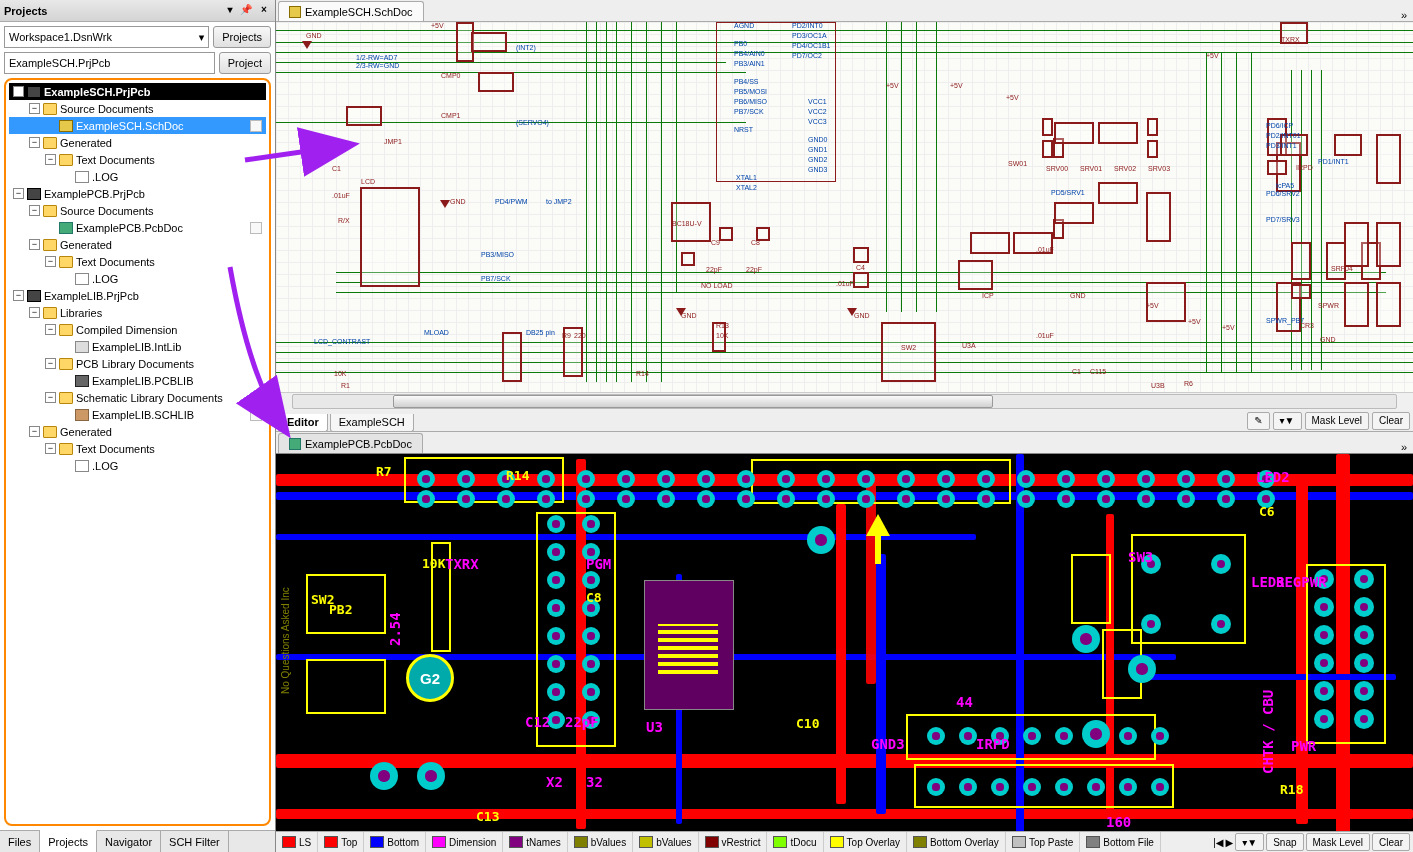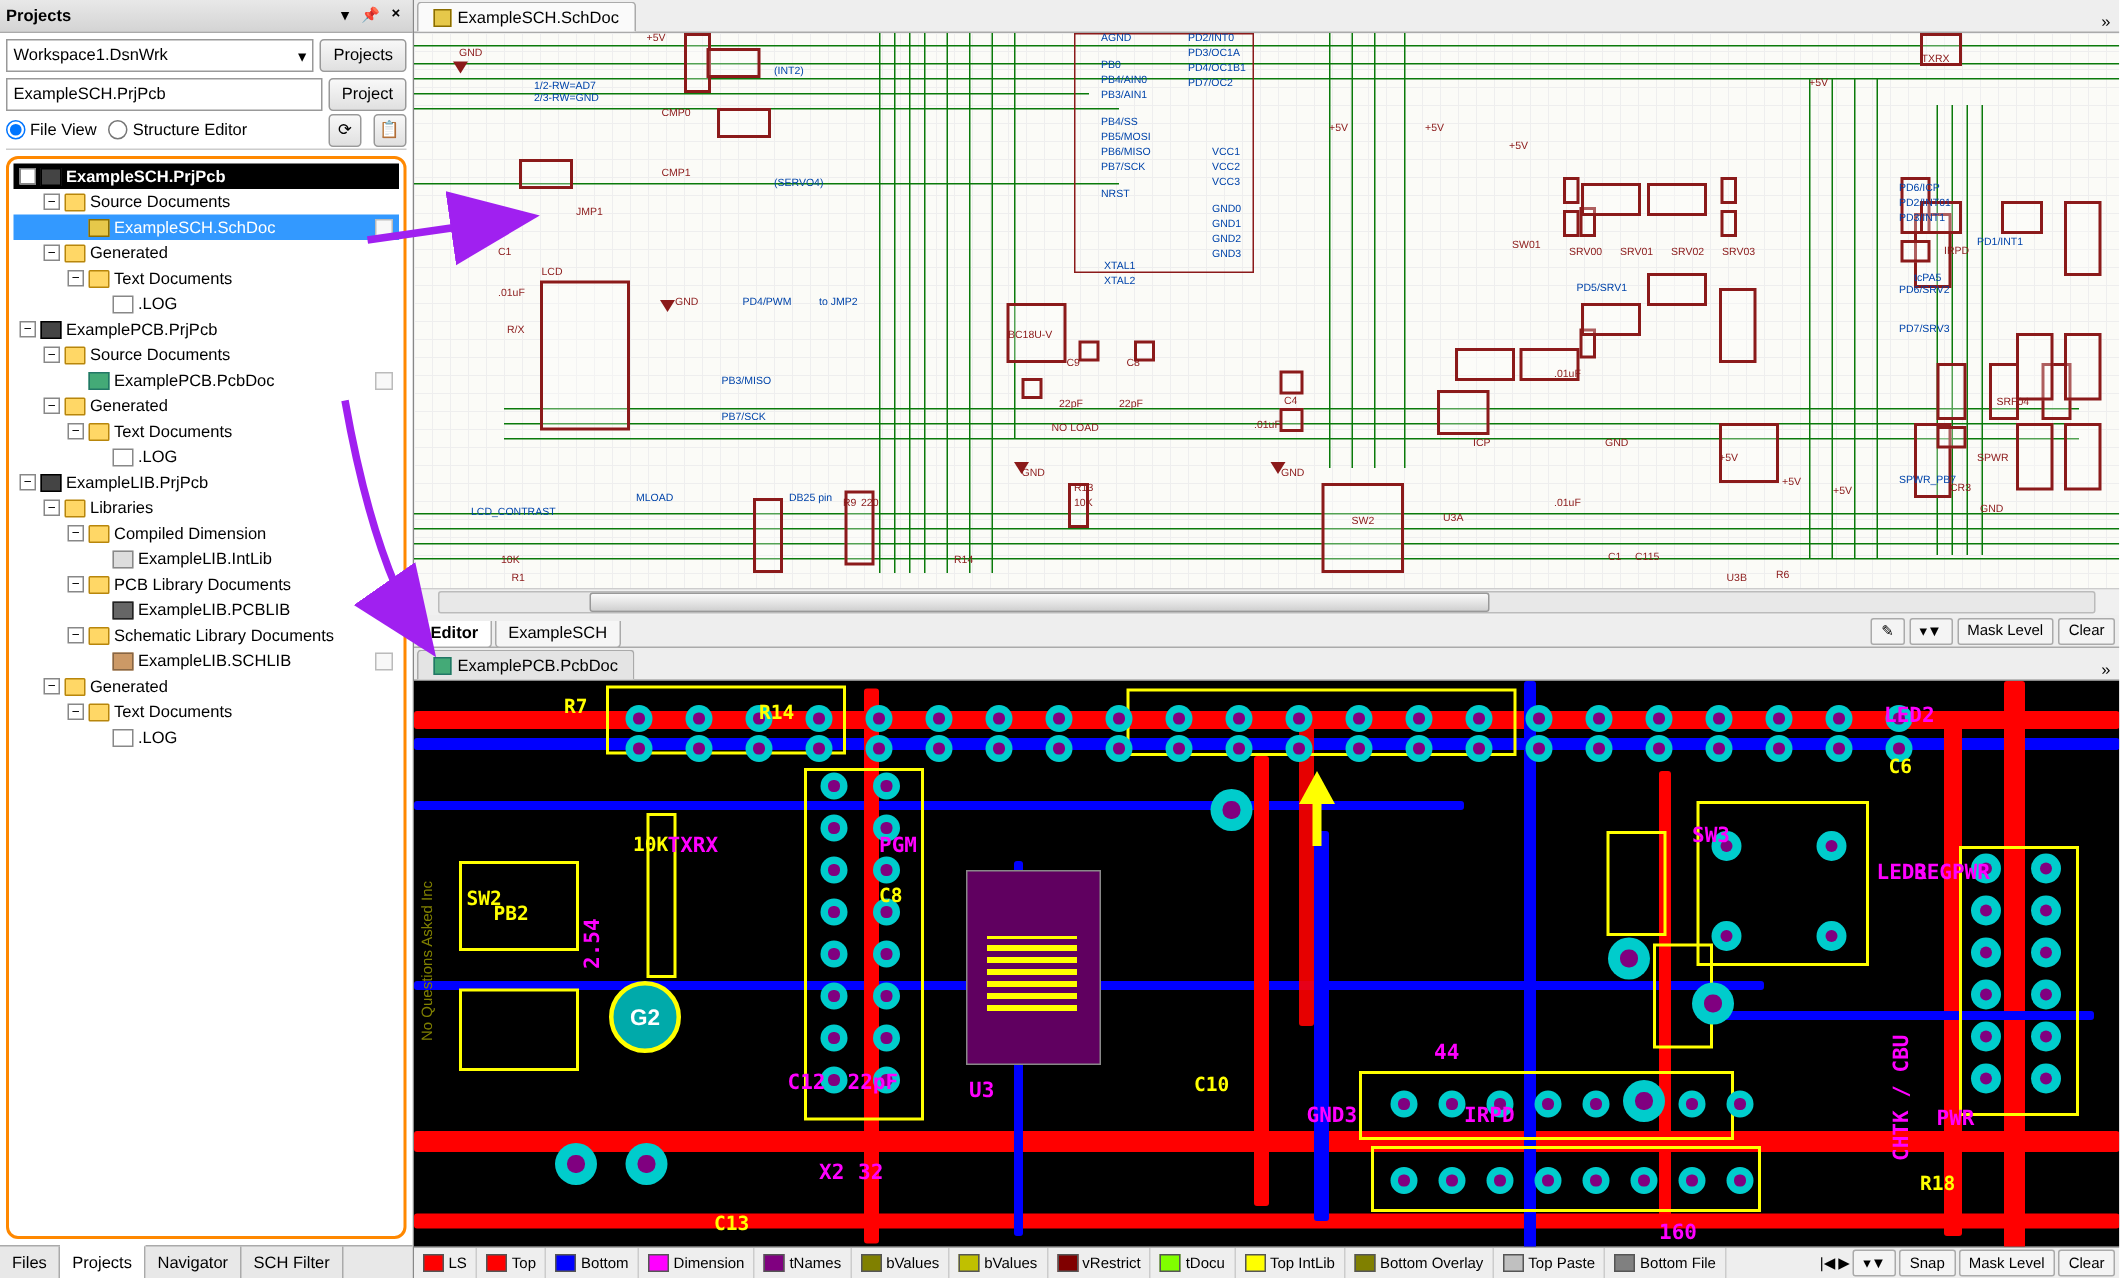--- a/index.html
+++ b/index.html
@@ -92,33 +92,20 @@
         <span>Workspace1.DsnWrk</span>
         <span>▾</span>
       </div>
       <button class="btn">Projects</button>
     </div>
     <div class="workspace-row">
       <div class="workspace-select">
         <span>ExampleSCH.PrjPcb</span>
       </div>
       <button class="btn">Project</button>
-    </div>
-    <div class="radio-row">
-      <label>
-          <input type="radio" checked="" style="">
-          <span>File View</span>
-        </label>
-      <label>
-          <input type="radio" style="">
-          <span>Structure Editor</span>
-        </label>
-      <span style="flex:1"></span>
-      <span class="icon-btn">⟳</span>
-      <span class="icon-btn">📋</span>
     </div>
     <div class="tree-wrap">
       <div class="tree" id="tree">
           <div class="tree-item selected-dark" style="padding-left: 4px;">
             <span class="tree-toggle">−</span>
             <span class="tree-icon" style="background:#444;border:1px solid #000;"></span>
             <span class="tree-label">ExampleSCH.PrjPcb</span>
           </div>
           <div class="tree-item" style="padding-left: 20px;">
             <span class="tree-toggle">−</span>
@@ -719,21 +706,21 @@
     <div class="silk-text" style="left:100px;top:10px">R7</div>
     <div class="silk-text" style="left:230px;top:14px">R14</div>
     <div class="silk-text" style="left:146px;top:102px">10K</div>
     <div class="mag-text" style="left:169px;top:102px">TXRX</div>
     <div class="mag-text" style="left:310px;top:102px">PGM</div>
     <div class="silk-text" style="left:310px;top:136px">C8</div>
     <div class="mag-text" style="left:249px;top:260px">C12</div>
     <div class="mag-text" style="left:289px;top:260px">22pF</div>
     <div class="silk-text" style="left:200px;top:355px">C13</div>
     <div class="mag-text" style="left:270px;top:320px">X2</div>
-    <div class="mag-text" style="left:296px;top:320px">32</div>
+    <div class="mag-text" style="left:310px;top:320px">32</div>
     <div class="mag-text" style="left:370px;top:265px">U3</div>
     <div class="mag-text" style="left:680px;top:240px">44</div>
     <div class="silk-text" style="left:520px;top:262px">C10</div>
     <div class="mag-text" style="left:530px;top:280px"></div>
     <div class="mag-text" style="left:595px;top:282px">GND3</div>
     <div class="mag-text" style="left:700px;top:282px">IRPD</div>
     <div class="mag-text" style="left:852px;top:95px">SW3</div>
     <div class="mag-text" style="left:980px;top:15px">LED2</div>
     <div class="mag-text" style="left:975px;top:120px">LED3</div>
     <div class="mag-text" style="left:1000px;top:120px">REGPWR</div>
@@ -782,21 +769,21 @@
         <div class="layer-item">
           <span class="layer-swatch" style="background:#800000"></span>
           <span>vRestrict</span>
         </div>
         <div class="layer-item">
           <span class="layer-swatch" style="background:#80ff00"></span>
           <span>tDocu</span>
         </div>
         <div class="layer-item">
           <span class="layer-swatch" style="background:#ffff00"></span>
-          <span>Top IntLib</span>
+          <span>Top Overlay</span>
         </div>
         <div class="layer-item">
           <span class="layer-swatch" style="background:#808000"></span>
           <span>Bottom Overlay</span>
         </div>
         <div class="layer-item">
           <span class="layer-swatch" style="background:#c0c0c0"></span>
           <span>Top Paste</span>
         </div>
         <div class="layer-item">

